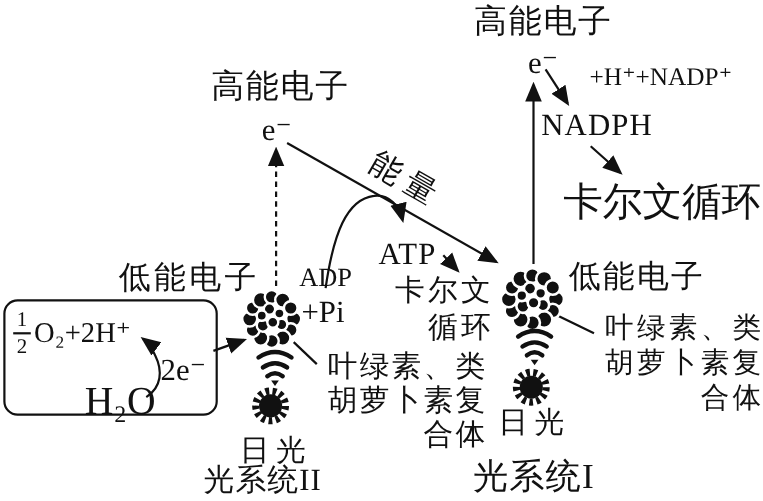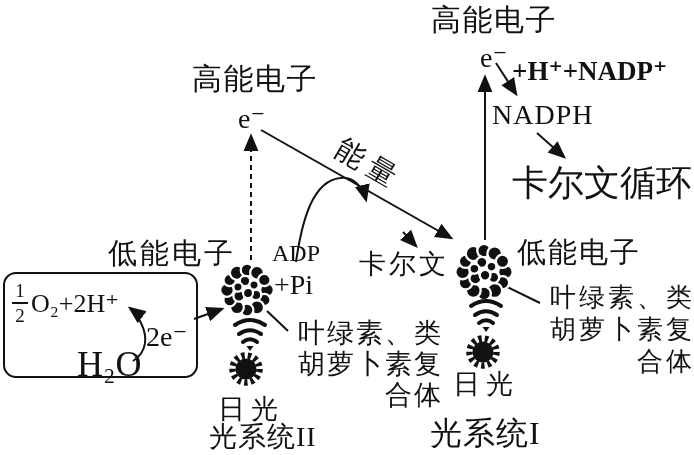--- a/index.html
+++ b/index.html
@@ -91,50 +91,52 @@
     <use href="#sun" transform="translate(246,369)"></use>
     <use href="#sun" transform="translate(483,352)"></use>
   </svg>
 
   <div class="lbl" style="left:192px;top:64px;font-size:30px;letter-spacing:1.5px;">高能电子</div>
   <div class="lbl" style="left:238px;top:105px;font-size:28px;">e⁻</div>
 
   <div class="lbl" style="left:431px;top:5px;font-size:30px;letter-spacing:1.5px;">高能电子</div>
   <div class="lbl" style="left:480px;top:44px;font-size:28px;">e⁻</div>
 
-  <div class="lbl" style="left:512px;top:58px;font-size:27px;font-weight:bold;">+H⁺+NADP⁺</div>
+  <div class="lbl" style="left:536px;top:58px;font-size:23px;">+H⁺+NADP⁺</div>
   <div class="lbl" style="left:492px;top:101px;font-size:28px;letter-spacing:1px;">NADPH</div>
   <div class="lbl" style="left:512px;top:165px;font-size:36px;">卡尔文循环</div>
 
   <div class="lbl" style="left:333px;top:150px;font-size:29px;letter-spacing:7px;transform:rotate(30deg);transform-origin:center;">能量</div>
 
   <div class="lbl" style="left:272px;top:241px;font-size:24px;">ADP</div>
   <div class="lbl" style="left:274px;top:271px;font-size:28px;">+Pi</div>
+  <div class="lbl" style="left:344px;top:218px;font-size:28px;letter-spacing:1px;">ATP</div>
 
   <div class="lbl center-block" style="left:353px;top:248px;width:96px;font-size:27px;line-height:33px;letter-spacing:3px;">
     <div>卡尔文</div>
+    <div>循环</div>
   </div>
 
   <div class="lbl" style="left:108px;top:239px;font-size:29px;letter-spacing:3px;">低能电子</div>
   <div class="lbl" style="left:517px;top:238px;font-size:29px;letter-spacing:2px;">低能电子</div>
 
   <div class="lbl center-block" style="left:283px;top:318px;width:160px;font-size:27px;line-height:31px;letter-spacing:2px;">
     <div>叶绿素、类</div>
     <div>胡萝卜素复</div>
     <div>合体</div>
   </div>
 
   <div class="lbl center-block" style="left:541px;top:282px;width:154px;font-size:26px;line-height:32px;letter-spacing:3px;">
     <div>叶绿素、类</div>
     <div>胡萝卜素复</div>
     <div>合体</div>
   </div>
 
   <div class="lbl" style="left:218px;top:396px;font-size:27px;letter-spacing:6px;">日光</div>
-  <div class="lbl" style="left:185px;top:423px;font-size:28px;letter-spacing:1px;margin-left:24px;">光系统II</div>
+  <div class="lbl" style="left:185px;top:423px;font-size:28px;letter-spacing:1px;">光系统II</div>
 
   <div class="lbl" style="left:453px;top:371px;font-size:27px;letter-spacing:6px;">日光</div>
   <div class="lbl" style="left:430px;top:417px;font-size:32px;letter-spacing:1px;">光系统I</div>
 
   <div class="waterbox">
     <div class="row" style="position:absolute;left:7px;top:7px;">
       <span class="frac">
         <span>1</span>
         <span class="fbar"></span>
         <span>2</span>

